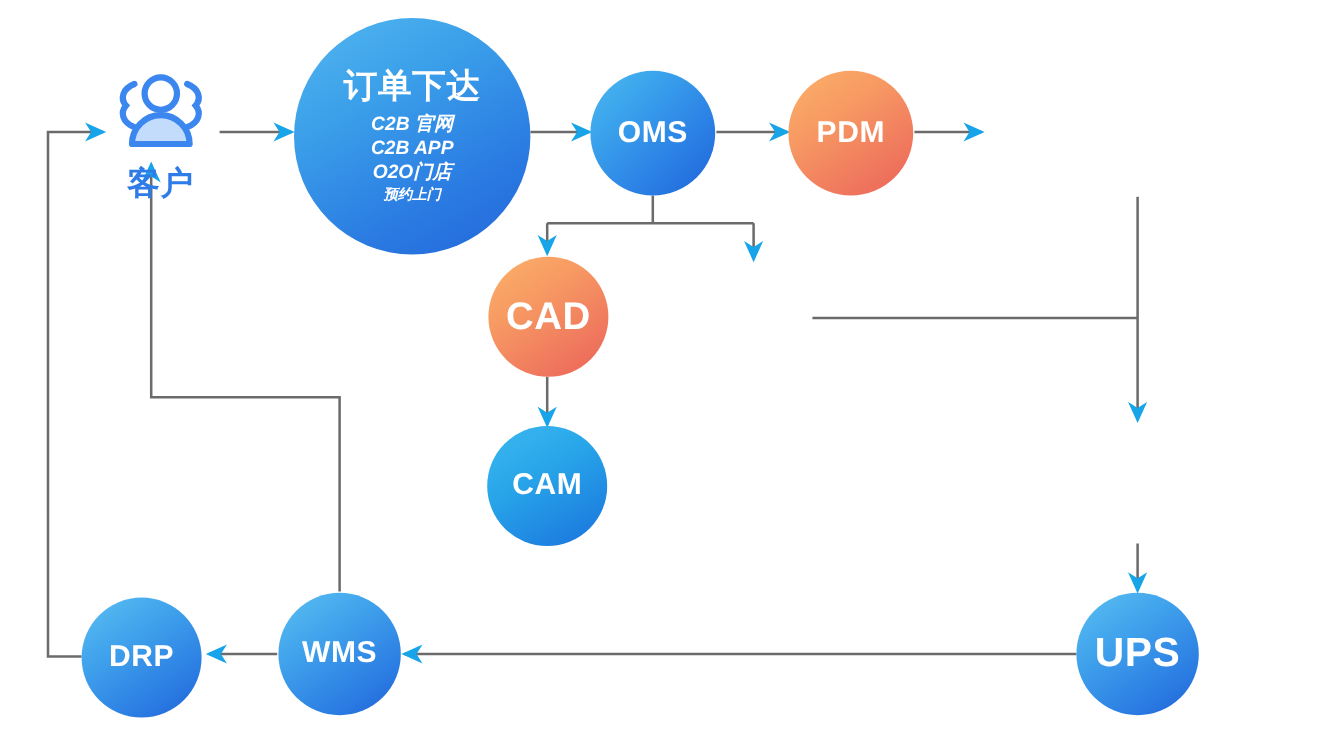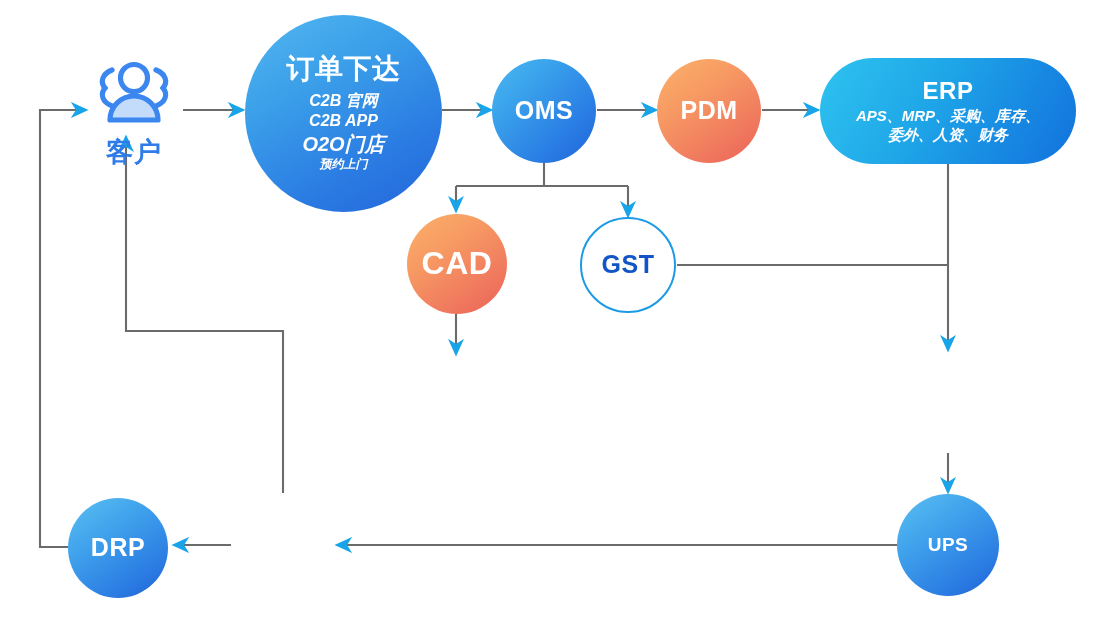--- a/index.html
+++ b/index.html
@@ -82,50 +82,48 @@
         <path d="M18,62 A24,24 0 0 1 66,62 Z" fill="#c3dcfb" stroke="#3b86ef" stroke-width="5.2" stroke-linejoin="round"></path>
       </svg>
     </span>
     <span class="cust-label">客户</span>
   </div>
 
   <div class="node circle g-bigblue" id="order" style="left:245px;top:15px;width:197px;height:197px;">
     <div class="n-title" style="font-size:28px;margin-bottom:6px;">订单下达</div>
     <div class="n-sub" style="font-size:16px;">C2B 官网</div>
     <div class="n-sub" style="font-size:16px;">C2B APP</div>
-    <div class="n-sub" style="font-size:20px;">O2O门店</div>
+    <div class="n-sub" style="font-size:16px;">O2O门店</div>
     <div class="n-sub" style="font-size:12px;">预约上门</div>
   </div>
 
   <div class="node circle g-blue" id="oms" style="left:492px;top:59px;width:104px;height:104px;">
     <div class="n-title" style="font-size:25px;text-align:right;">OMS</div>
   </div>
 
   <div class="node circle g-orange" id="pdm" style="left:657px;top:59px;width:104px;height:104px;">
     <div class="n-title" style="font-size:25px;text-align:right;">PDM</div>
   </div>
 
-  <div class="node pill g-erp" id="erp" style="left:820px;top:58px;width:256px;height:106px;">
-    <div class="n-title" style="font-size:24px;margin-bottom:2px;">ERP</div>
-    <div class="n-sub" style="font-size:15px;">APS、MRP、采购、库存、</div>
-    <div class="n-sub" style="font-size:15px;">委外、人资、财务</div>
-  </div>
 
   <div class="node circle g-orange" id="cad" style="left:407px;top:214px;width:100px;height:100px;">
     <div class="n-title" style="font-size:32px;">CAD</div>
   </div>
 
-  <div class="node circle" id="gst" style="left:580px;top:217px;width:96px;height:96px;">
-    <div class="n-title" style="font-size:25px;">GST</div>
+
+  <div class="node circle g-cyan" id="cam" style="left:406px;top:355px;width:100px;height:100px;">
+    <div class="n-title" style="font-size:25px;">CAM</div>
   </div>
 
 
-
   <div class="node circle g-blue-soft" id="ups" style="left:897px;top:494px;width:102px;height:102px;">
-    <div class="n-title" style="font-size:19px;">UPS</div>
+    <div class="n-title" style="font-size:34px;">UPS</div>
   </div>
 
+  <div class="node circle g-blue-soft" id="wms" style="left:232px;top:494px;width:102px;height:102px;">
+    <div class="n-title" style="font-size:25px;">WMS</div>
+  </div>
 
   <div class="node circle g-blue-soft" id="drp" style="left:68px;top:498px;width:100px;height:100px;">
     <div class="n-title" style="font-size:25px;">DRP</div>
   </div>
 
 </div>
 
 </body></html>

